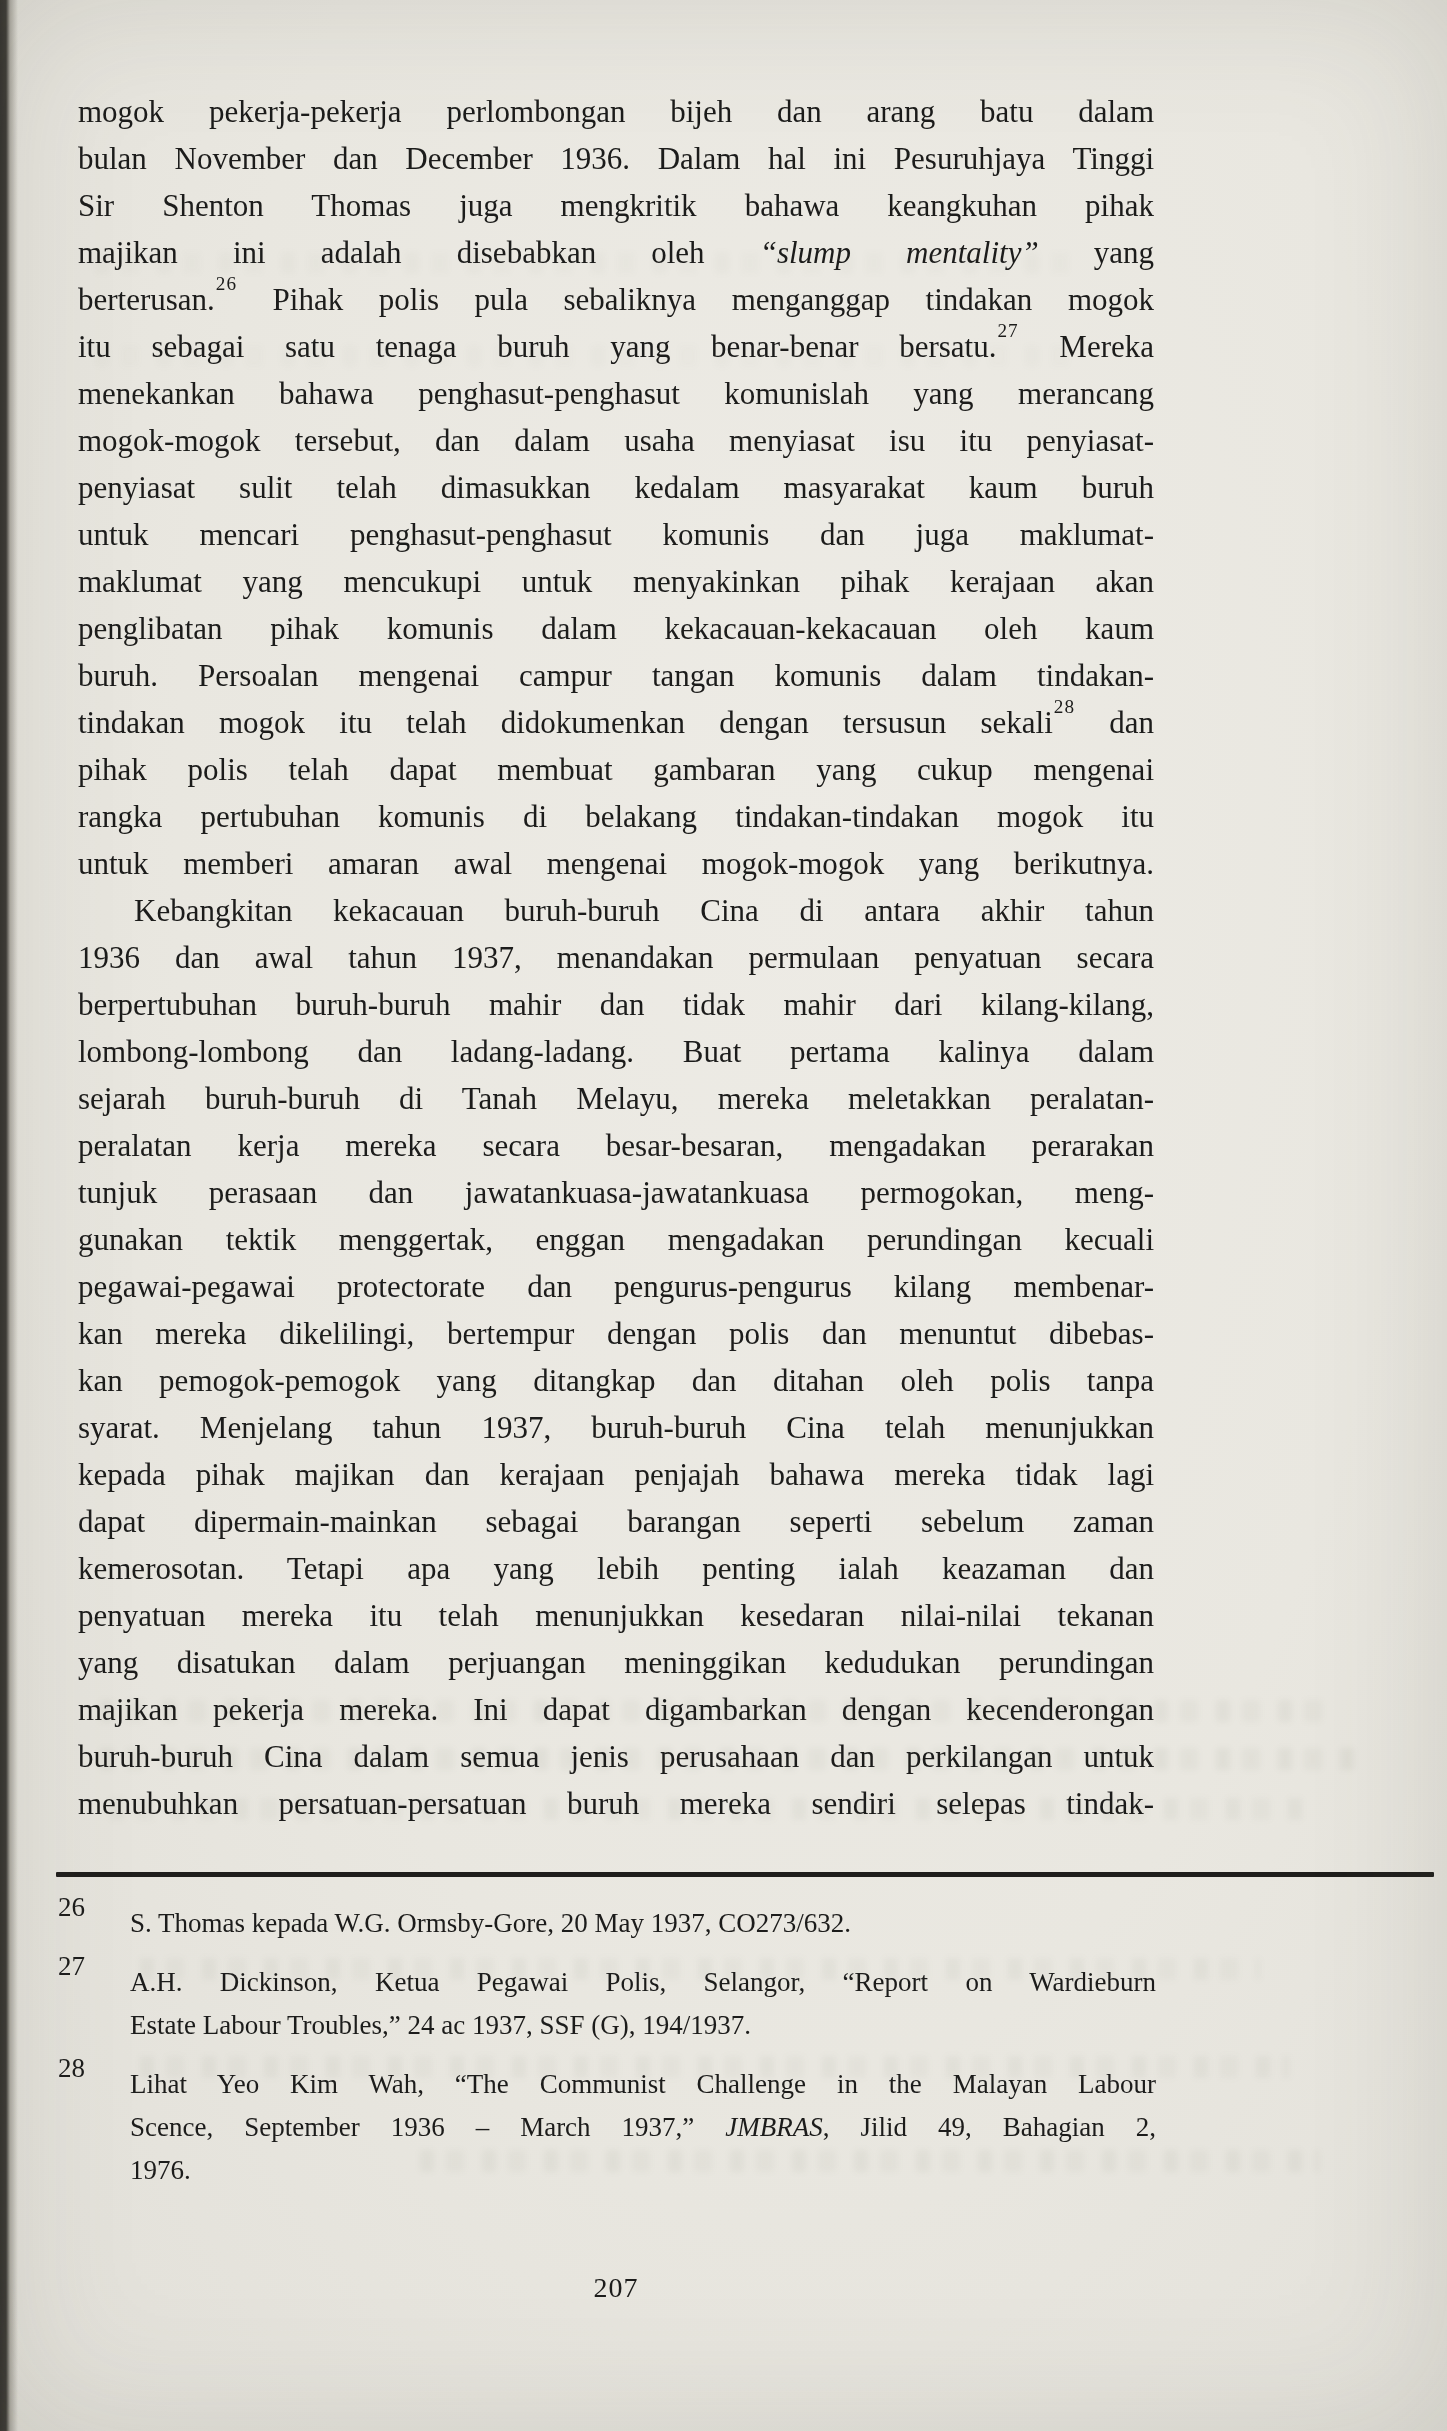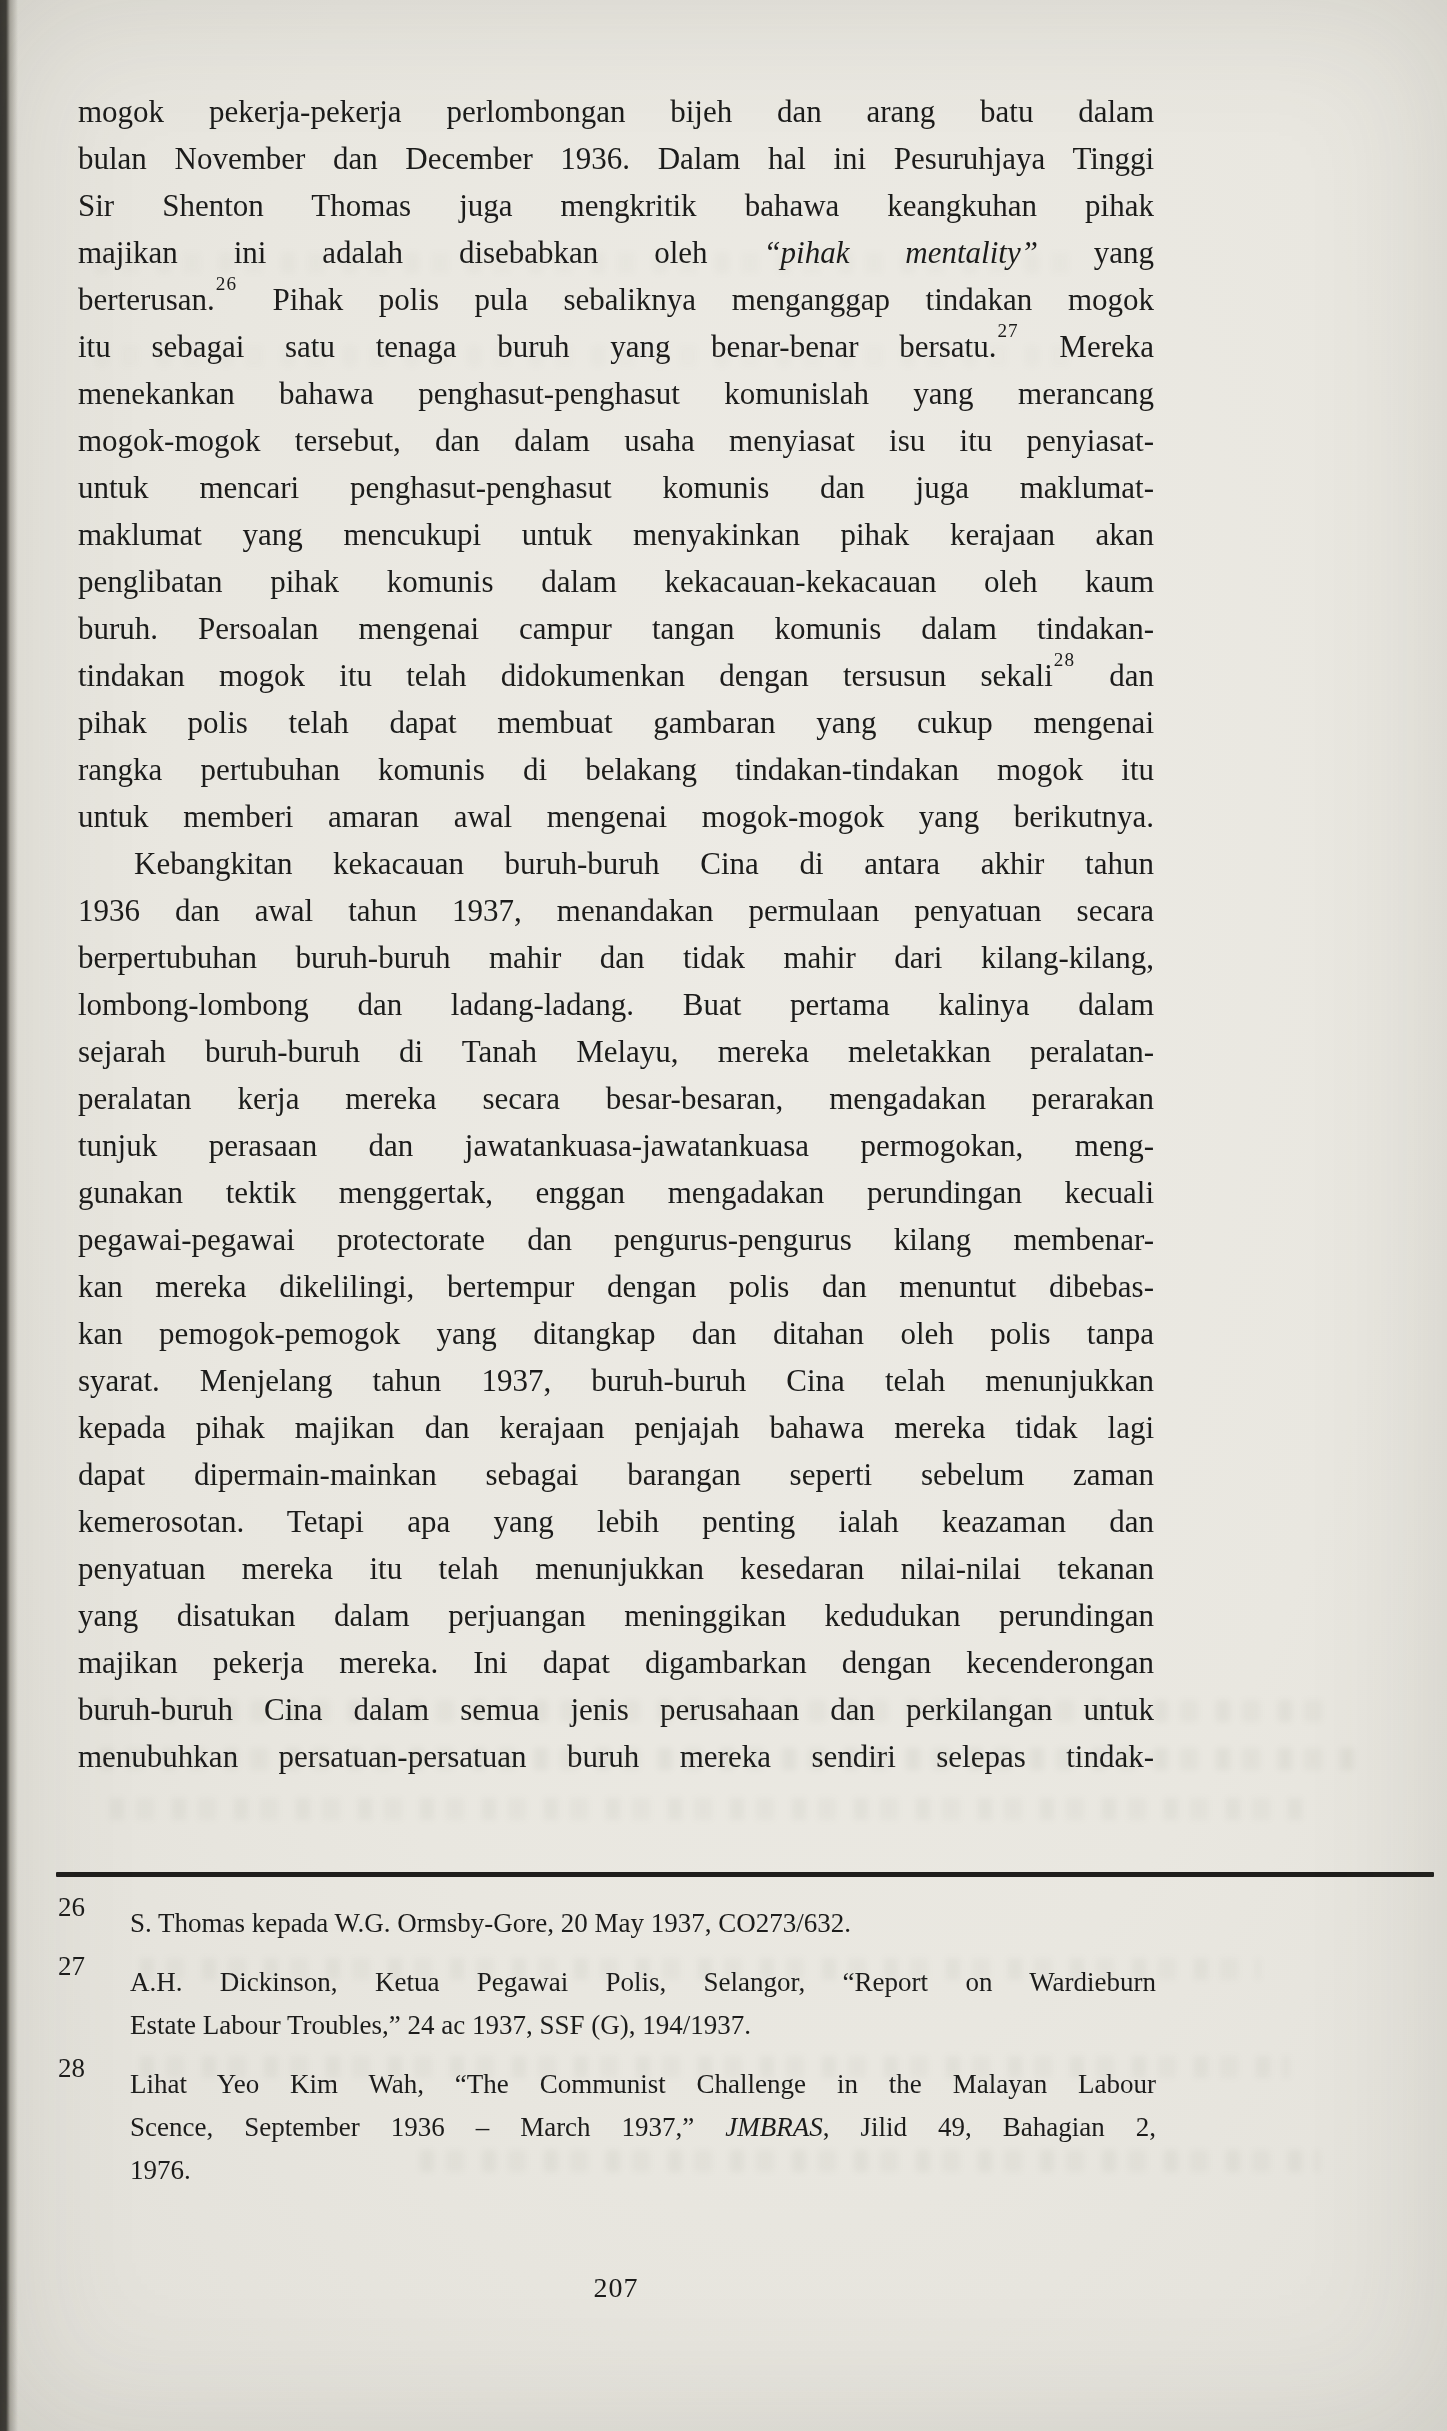--- a/index.html
+++ b/index.html
@@ -69,25 +69,26 @@
   <div class="ghost" style="left:110px;top:1798px;width:1200px;opacity:.35"></div>
   <div class="ghost" style="left:140px;top:1958px;width:1120px;opacity:.35"></div>
   <div class="ghost" style="left:140px;top:2056px;width:1150px;opacity:.35"></div>
   <div class="ghost" style="left:420px;top:2150px;width:900px;opacity:.38"></div>
 
   <div class="text-block">
       <div>
         <div class="line"><span>mogok pekerja-pekerja perlombongan bijeh dan arang batu dalam</span></div>
         <div class="line"><span>bulan November dan December 1936. Dalam hal ini Pesuruhjaya Tinggi</span></div>
         <div class="line"><span>Sir Shenton Thomas juga mengkritik bahawa keangkuhan pihak</span></div>
-        <div class="line"><span>majikan ini adalah disebabkan oleh </span><i>“pihak mentality”</i><span> yang</span></div>
+        <div class="line"><span>majikan ini adalah disebabkan oleh </span><i>“slump mentality”</i><span> yang</span></div>
         <div class="line"><span>berterusan.</span><sup class="fnref">26</sup><span> Pihak polis pula sebaliknya menganggap tindakan mogok</span></div>
         <div class="line"><span>itu sebagai satu tenaga buruh yang benar-benar bersatu.</span><sup class="fnref">27</sup><span> Mereka</span></div>
         <div class="line"><span>menekankan bahawa penghasut-penghasut komunislah yang merancang</span></div>
         <div class="line"><span>mogok-mogok tersebut, dan dalam usaha menyiasat isu itu penyiasat-</span></div>
+        <div class="line"><span>penyiasat sulit telah dimasukkan kedalam masyarakat kaum buruh</span></div>
         <div class="line"><span>untuk mencari penghasut-penghasut komunis dan juga maklumat-</span></div>
         <div class="line"><span>maklumat yang mencukupi untuk menyakinkan pihak kerajaan akan</span></div>
         <div class="line"><span>penglibatan pihak komunis dalam kekacauan-kekacauan oleh kaum</span></div>
         <div class="line"><span>buruh. Persoalan mengenai campur tangan komunis dalam tindakan-</span></div>
         <div class="line"><span>tindakan mogok itu telah didokumenkan dengan tersusun sekali</span><sup class="fnref">28</sup><span> dan</span></div>
         <div class="line"><span>pihak polis telah dapat membuat gambaran yang cukup mengenai</span></div>
         <div class="line"><span>rangka pertubuhan komunis di belakang tindakan-tindakan mogok itu</span></div>
         <div class="line"><span>untuk memberi amaran awal mengenai mogok-mogok yang berikutnya.</span></div>
       </div>
       <div>

